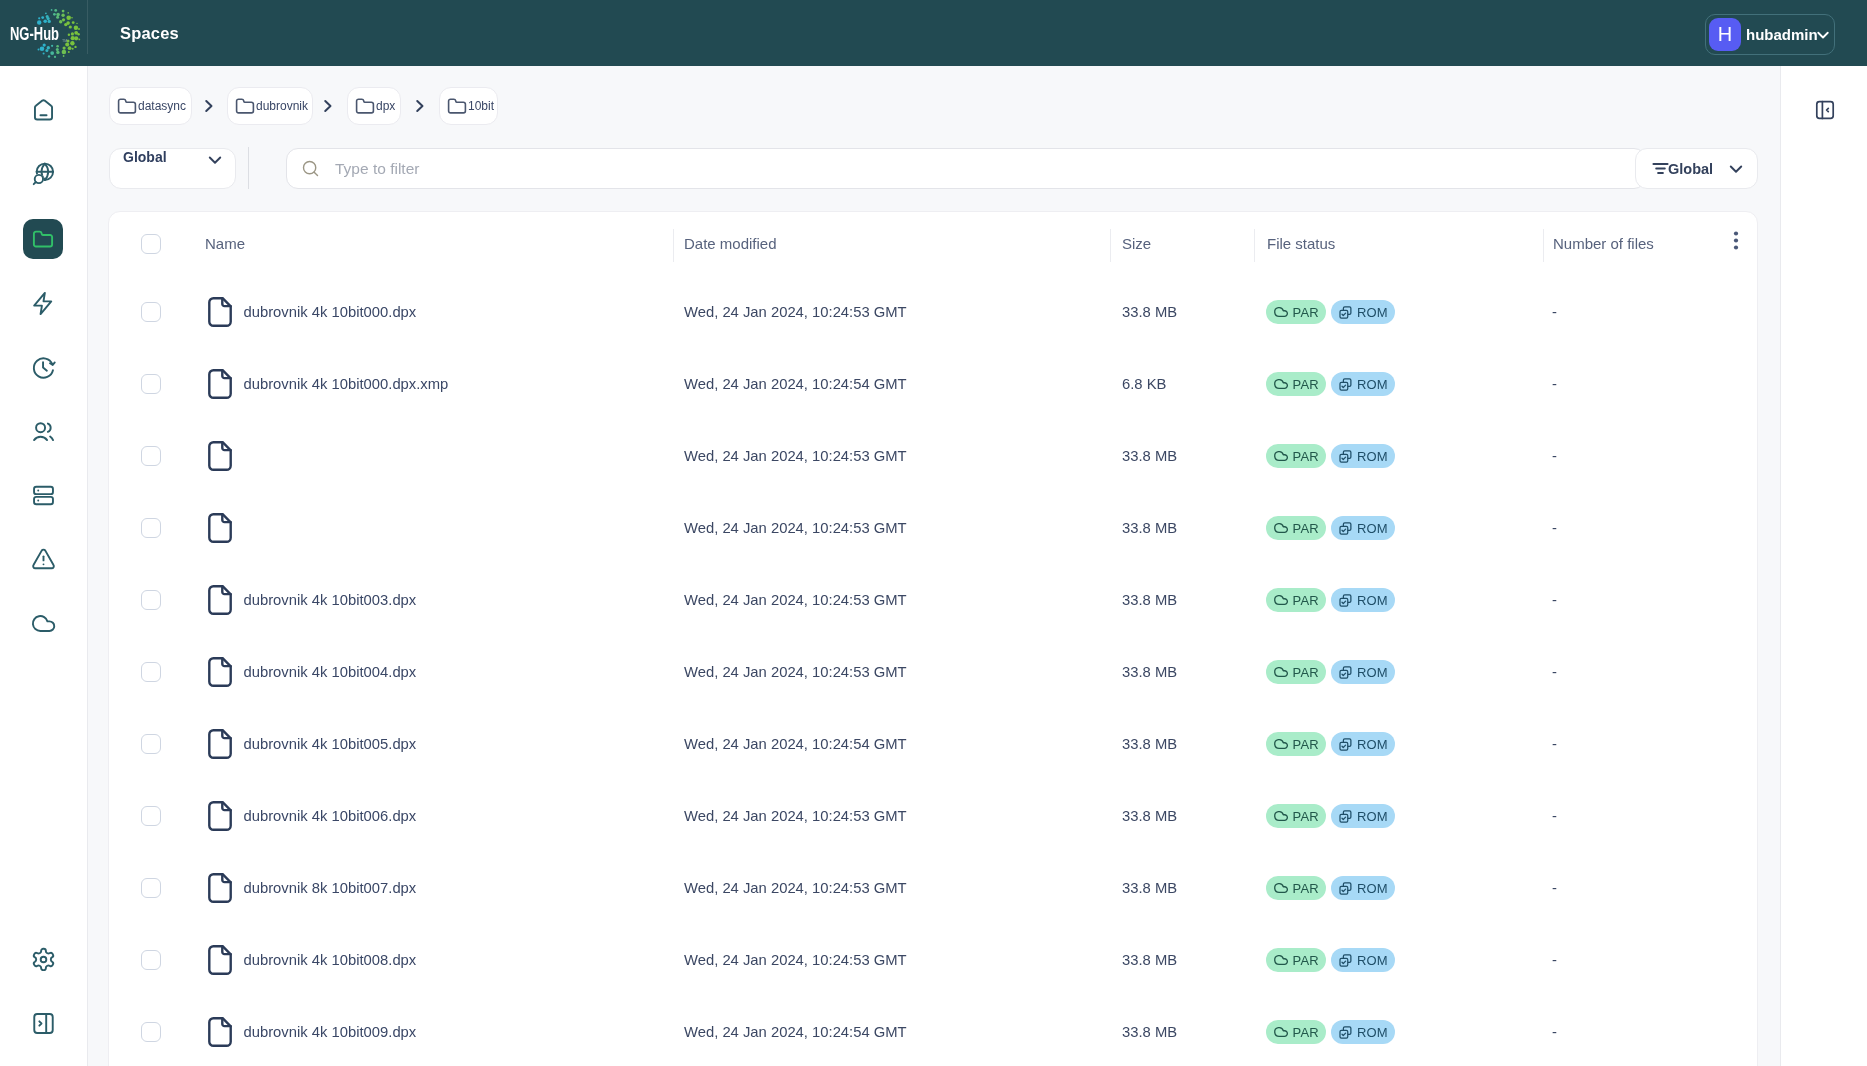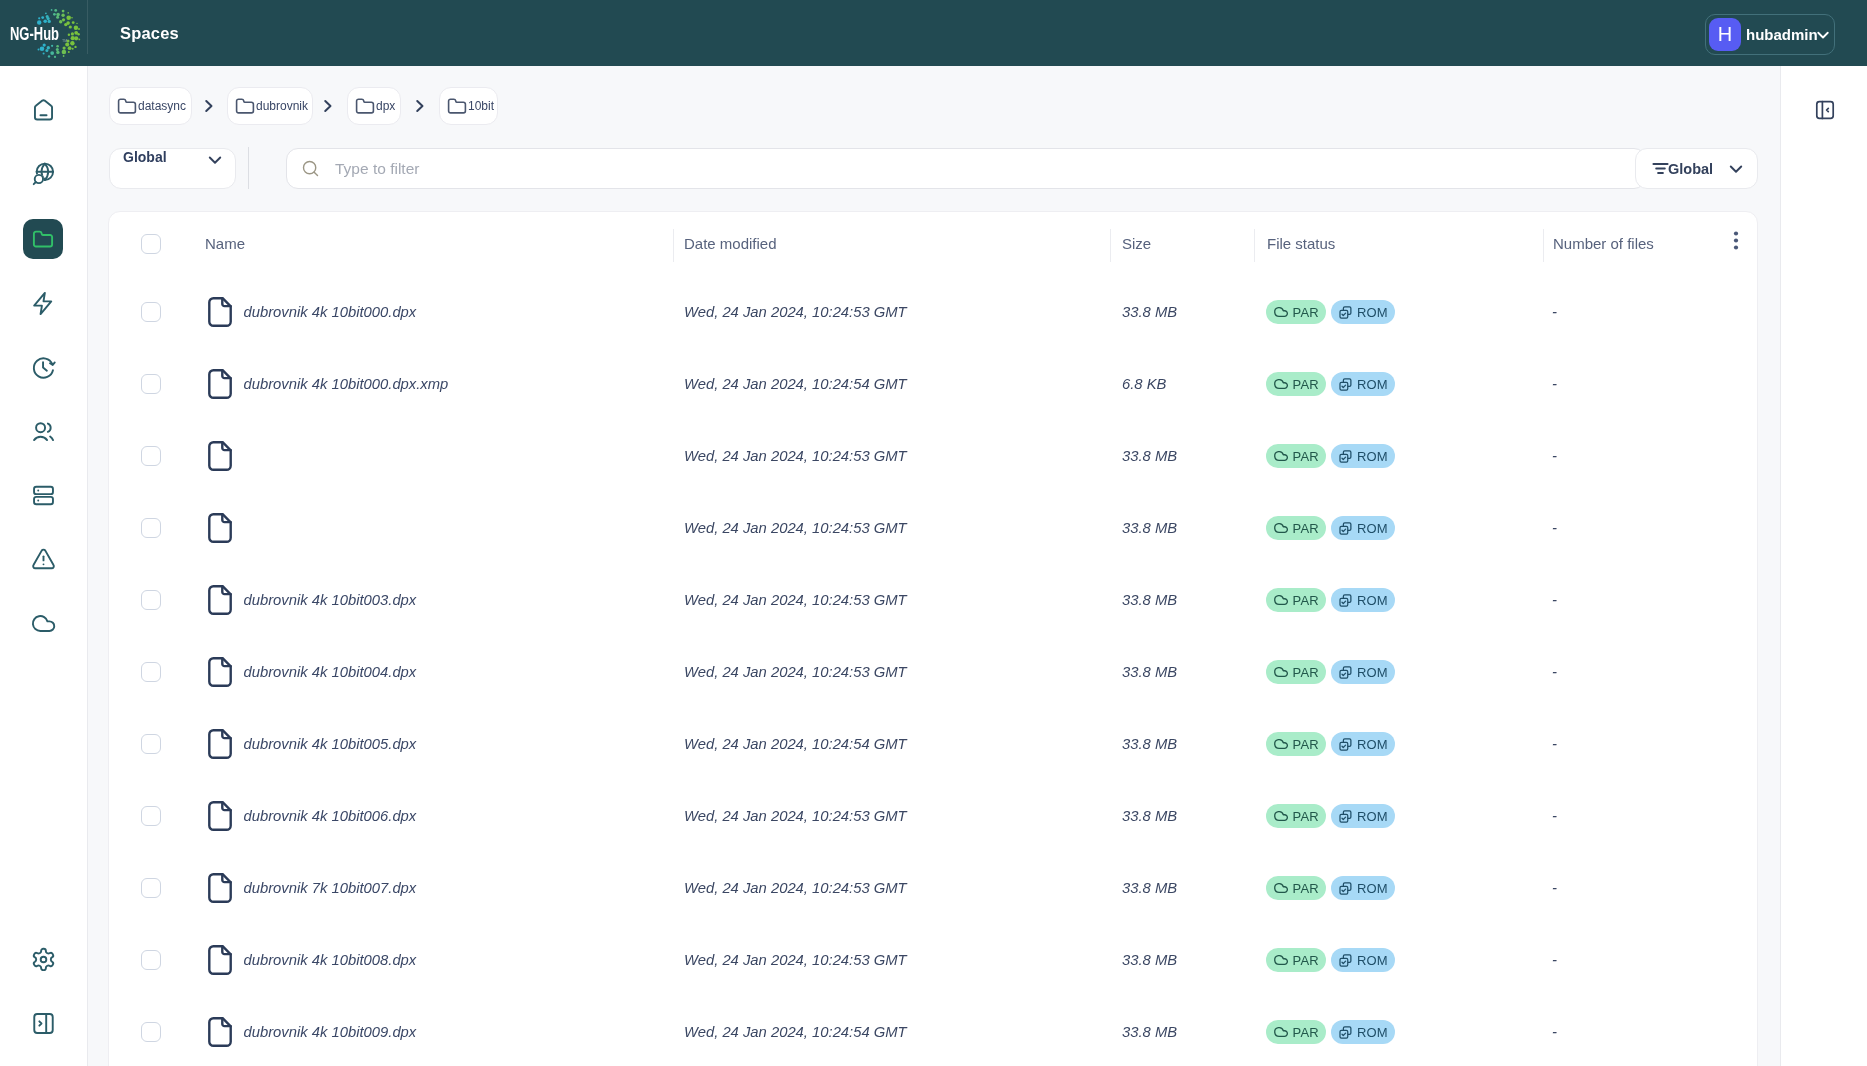--- a/index.html
+++ b/index.html
@@ -20,21 +20,21 @@
 .searchbox { left:262px; width:1360px; border:1px solid #e3e4e9; display:flex; align-items:center; padding-left:13px;margin-left:24px; }
 .searchbox i { font-style:normal; font-size:15.5px; color:#a4a9b4; margin-left:14px; }
 .filtersbtn { left:1635px; width:123px; border:1px solid #e9eaee; display:flex; align-items:center; padding:0 10px 0 13px; }
 .filtersbtn b { font-size:14.5px; color:#33415c; font-weight:600; margin-left:-4px; }
 .vdiv { position:absolute; left:248px; top:147px; width:1px; height:42px; background:#dcdee3; }
 .card { position:absolute; left:108px; top:211px; width:1650px; height:875px; background:#fff; border:1px solid #eeeef2; border-radius:12px; }
 .thead { position:absolute; left:0; top:0; width:100%; height:64px; }
 .hlabel { position:absolute; top:0; height:64px; line-height:64px; font-size:15px; color:#57627d; }
 .cb { position:absolute; top:50%; margin-top:-10px; width:20px; height:20px; border:1.5px solid #cfd6e2; border-radius:6px; background:#fff; }
 .trow { position:absolute; left:0; width:100%; height:72px; }
-.cell { position:absolute; top:0; height:72px; line-height:72px; font-size:14.8px; color:#3b4763; white-space:nowrap;font-style:italic; }
+.cell { position:absolute; top:0; height:72px; line-height:72px; font-size:14.8px; color:#3b4763; white-space:nowrap; }
 .name { color:#3a4766; }
 .ficon { position:absolute; top:50%; margin-top:-15px; height:30px; }
 .badges { position:absolute; top:50%; margin-top:-12px; display:flex; gap:5px; }
 .badge { height:24px; border-radius:12px; display:inline-flex; align-items:center; padding:0 7px; }
 .badge b { font-size:13px; font-weight:500; letter-spacing:0.2px; margin-left:4px; }
 .dots { position:absolute; left:1620px; top:18.5px; }
 </style></head>
 <body>
 <div class="topbar">
   <div class="logo"><svg width="88" height="66" viewBox="0 0 88 66">
@@ -489,21 +489,21 @@
         </span>
       </span>
       <span class="cell" style="left:1443px">-</span>
     </div>
     <div class="trow" style="top:640px">
       <span class="cb" style="left:32px"></span>
       <span class="ficon" style="left:99px"><svg width="24" height="30" viewBox="0 0 24 30" fill="none" stroke="#2b3b58" stroke-width="2.4" stroke-linecap="round" stroke-linejoin="round">
           <path d="M14.6 1.2H5.4A4.1 4.1 0 0 0 1.3 5.3v19.4a4.1 4.1 0 0 0 4.1 4.1h13.2a4.1 4.1 0 0 0 4.1-4.1V9.4z"></path>
           <path d="M14.3 1.5v5.5a2.1 2.1 0 0 0 2.1 2.1h6.3"></path>
         </svg></span>
-      <span class="cell name" style="left:134.5px">dubrovnik 7k 10bit007.dpx</span>
+      <span class="cell name" style="left:134.5px">dubrovnik 8k 10bit007.dpx</span>
       <span class="cell" style="left:575px">Wed, 24 Jan 2024, 10:24:53 GMT</span>
       <span class="cell" style="left:1013px">33.8 MB</span>
       <span class="badges" style="left:1156.5px">
         <span class="badge" style="background:#a9ecc9;color:#22584b">
           <svg width="16" height="16" viewBox="0 0 24 24" fill="none" stroke="#22584b" stroke-width="2.0" stroke-linecap="round" stroke-linejoin="round">
             <path d="M17.3 18.6H9.2a6.6 6.6 0 1 1 6.3-8.5h1.8a4.25 4.25 0 1 1 0 8.5z"></path>
           </svg>
           <b>PAR</b>
         </span>
         <span class="badge" style="background:#a7d9f6;color:#1f4e68">

